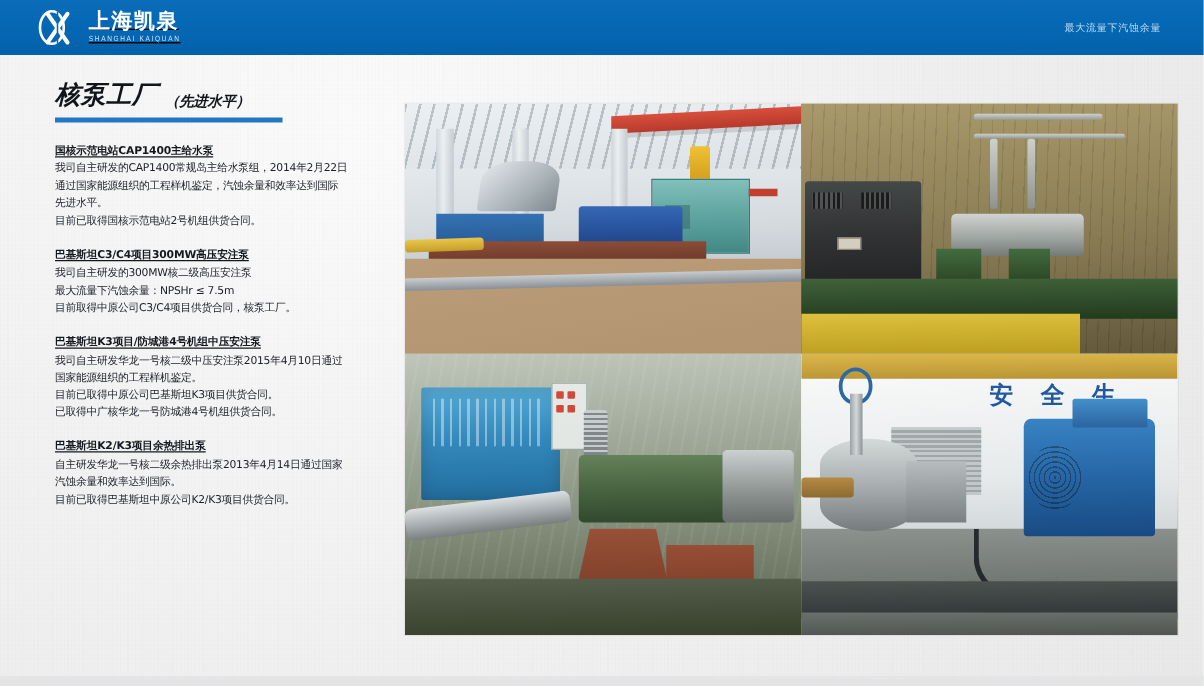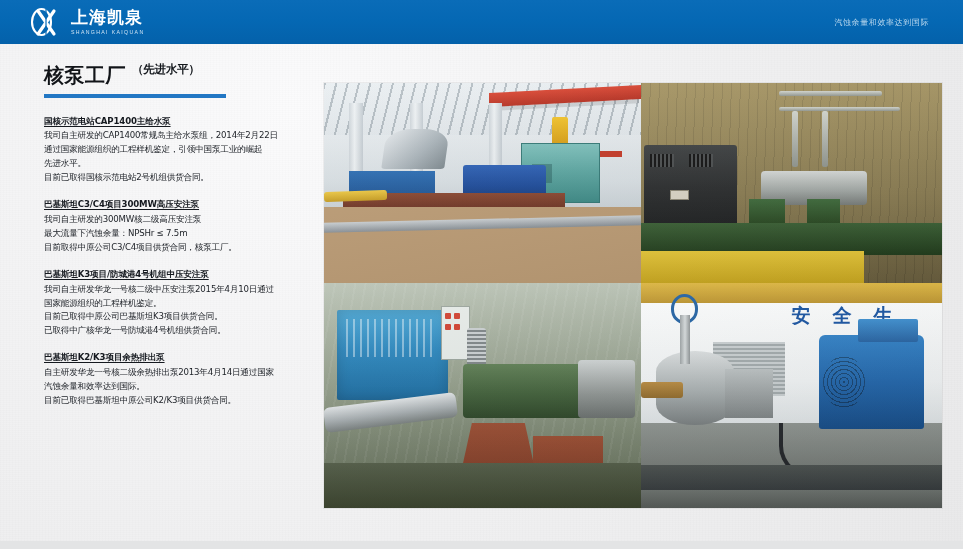--- a/index.html
+++ b/index.html
@@ -49,20 +49,21 @@
     display: flex;
     align-items: center;
     z-index: 5;
   }
 
   .logo-wrap {
     display: flex;
     align-items: center;
     margin-left: 28px;
     height: 34px;
+    text-decoration: underline;
   }
 
   .logo-mark {
     width: 36px;
     height: 32px;
     position: relative;
     flex: 0 0 auto;
   }
 
   .logo-text {
@@ -105,22 +106,23 @@
   .left-col {
     position: absolute;
     left: 44px;
     top: 62px;
     width: 272px;
     z-index: 3;
   }
 
   .title-row {
     display: flex;
-    align-items: flex-start;
+    align-items: flex-end;
     white-space: nowrap;
+    font-style: italic;
   }
 
   .title-main {
     font-family: "DejaVu Sans", sans-serif;
     font-size: 20px;
     font-weight: bold;
     color: #111418;
     letter-spacing: .5px;
   }
 
@@ -497,37 +499,37 @@
           <path d="M10 5 L26 28 M26 5 L10 28" stroke="#ffffff" stroke-width="3.2" fill="none" stroke-linecap="round"></path>
           <path d="M18 3 L18 29" stroke="#0568b4" stroke-width="1.2"></path>
         </svg>
       </div>
       <div class="logo-text">
         <span class="logo-cn">上海凯泉</span>
         <span class="logo-en">SHANGHAI KAIQUAN</span>
       </div>
     </div>
 
-    <div class="header-tag">汽蚀余量和效率达到国际</div>
+    <div class="header-tag">最大流量下汽蚀余量</div>
   </div>
 
   <div class="left-col">
 
     <div class="title-row">
       <span class="title-main">核泵工厂</span>
       <span class="title-sub">（先进水平）</span>
     </div>
     <div class="title-rule"></div>
 
     <div class="sections">
 
       <div class="section">
         <div class="sec-head">国核示范电站CAP1400主给水泵</div>
         <div class="sec-line">我司自主研发的CAP1400常规岛主给水泵组，2014年2月22日</div>
-        <div class="sec-line">通过国家能源组织的工程样机鉴定，引领中国泵工业的崛起</div>
+        <div class="sec-line">通过国家能源组织的工程样机鉴定，汽蚀余量和效率达到国际</div>
         <div class="sec-line">先进水平。</div>
         <div class="sec-line">目前已取得国核示范电站2号机组供货合同。</div>
       </div>
 
       <div class="section">
         <div class="sec-head">巴基斯坦C3/C4项目300MW高压安注泵</div>
         <div class="sec-line">我司自主研发的300MW核二级高压安注泵</div>
         <div class="sec-line">最大流量下汽蚀余量：NPSHr ≤ 7.5m</div>
         <div class="sec-line">目前取得中原公司C3/C4项目供货合同，核泵工厂。</div>
       </div>

